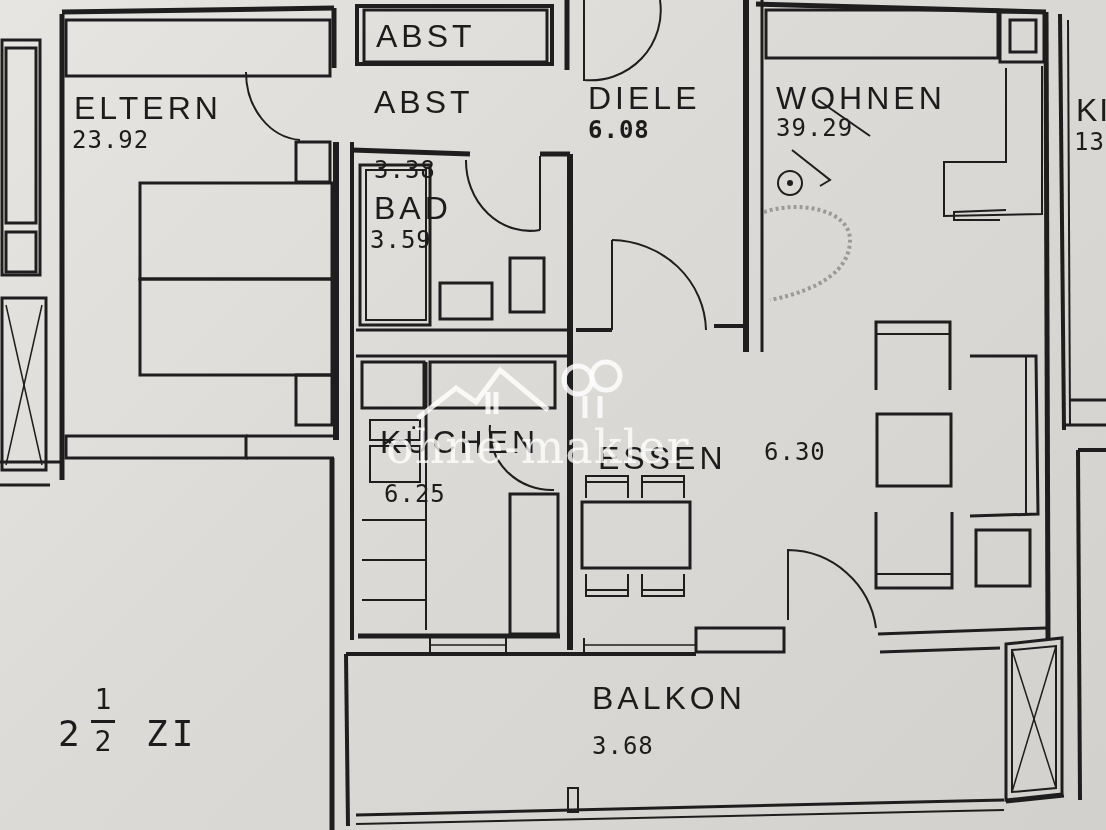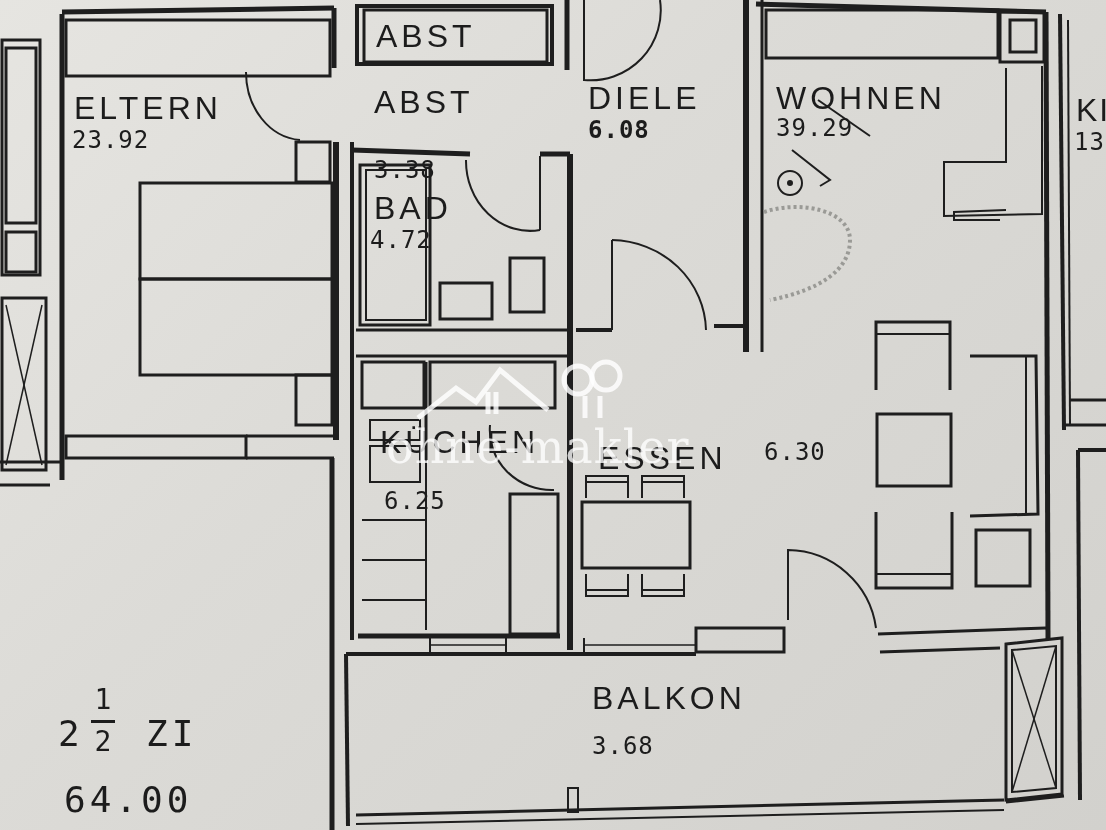--- a/index.html
+++ b/index.html
@@ -169,35 +169,34 @@
   <span class="lbl" style="left:374px;top:86px;">ABST</span>
   <span class="num" style="left:374px;top:122px;margin-top:36px;">3.38</span>
 
   <span class="lbl" style="left:588px;top:82px;">DIELE</span>
   <span class="num" style="left:588px;top:118px;font-weight:bold;">6.08</span>
 
   <span class="lbl" style="left:776px;top:82px;">WOHNEN</span>
   <span class="num" style="left:776px;top:116px;">39.29</span>
 
   <span class="lbl" style="left:374px;top:192px;">BAD</span>
-  <span class="num" style="left:370px;top:228px;">4.72</span>
+  <span class="num" style="left:370px;top:228px;">3.59</span>
 
   <span class="lbl" style="left:380px;top:426px;">KÜCHEN</span>
-  <span class="num" style="left:384px;top:482px;margin-top:7px;">6.25</span>
+  <span class="num" style="left:384px;top:482px;">6.25</span>
 
   <span class="lbl" style="left:598px;top:442px;">ESSEN</span>
   <span class="num" style="left:764px;top:440px;">6.30</span>
 
   <span class="lbl" style="left:592px;top:682px;">BALKON</span>
   <span class="num" style="left:592px;top:726px;margin-top:8px;">3.68</span>
 
   <span class="lbl" style="left:1076px;top:94px;letter-spacing:2px;">KI</span>
   <span class="num" style="left:1074px;top:130px;">13</span>
 
   <span class="big" style="left:58px;top:716px;">2</span>
   <span class="frac" style="left:90px;top:686px;">1</span>
   <span style="position:absolute;left:91px;top:720px;width:24px;height:3px;background:#1c1c1c;"></span>
   <span class="frac" style="left:90px;top:728px;">2</span>
   <span class="big" style="left:146px;top:716px;">ZI</span>
-  <span class="big" style="left:64px;top:782px;">64.00</span>
 
   <span class="wm" style="left:386px;top:420px;">ohne-makler</span>
 </div>
 
 </body></html>

